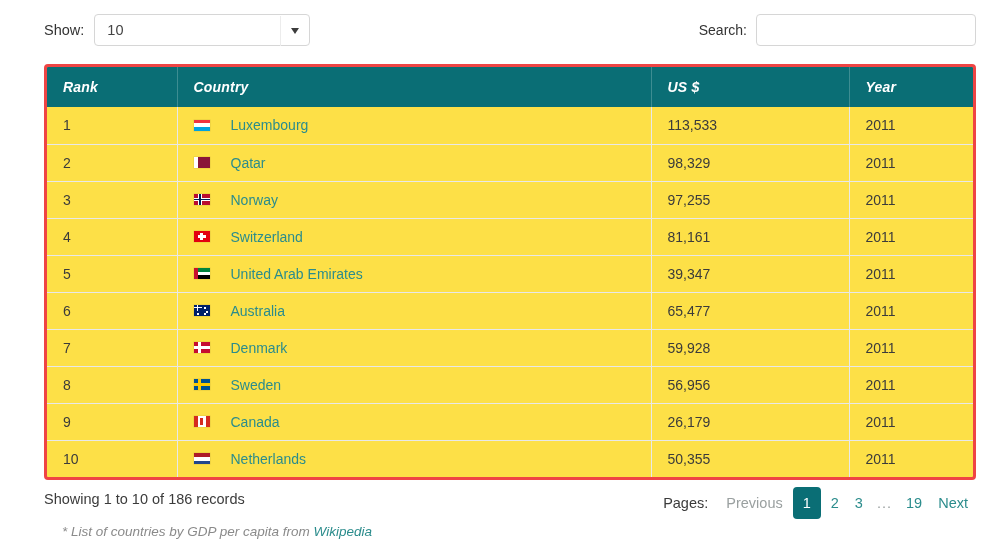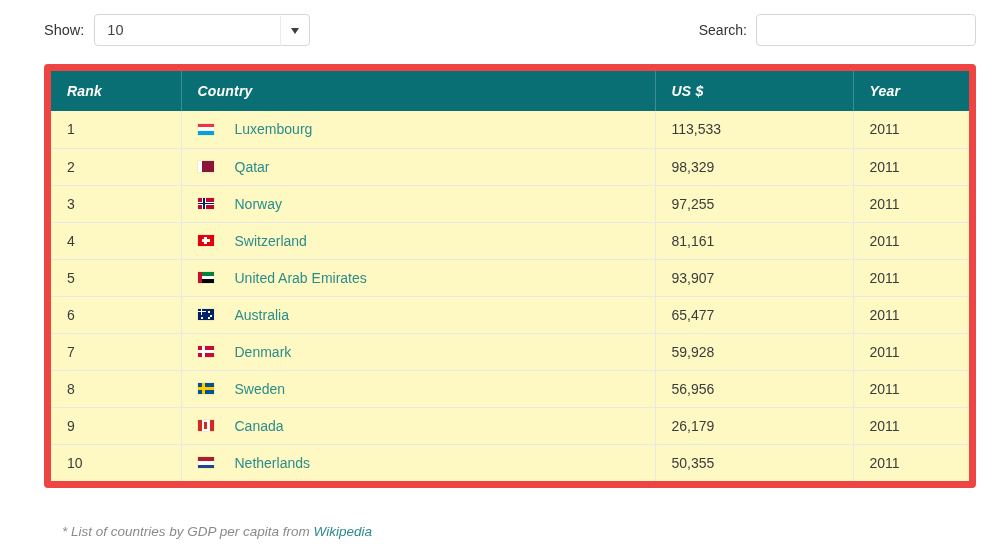--- a/index.html
+++ b/index.html
@@ -82,24 +82,24 @@
     font-family: "Liberation Sans", sans-serif;
     color: #444;
     outline: none;
   }
 
   
   .table-wrap {
     position: absolute;
     left: 44px; top: 64px;
     width: 932px;
-    border: 7px solid #ef4444;
+    border: 3px solid #ef4444;
     border-radius: 4px;
     overflow: hidden;
-    background: #fef9c3;
+    background: #fde047;
   }
   table.gdp {
     width: 100%;
     border-collapse: collapse;
     table-layout: fixed;
   }
   table.gdp thead th {
     background: #0a6e75;
     color: #ffffff;
     font-style: italic;
@@ -367,21 +367,21 @@
               <span class="country-cell">
                 <span class="flag f-ae">
                   <span class="fl-band b1"></span>
                   <span class="fl-band b2"></span>
                   <span class="fl-band b3"></span>
                   <span class="hoist"></span>
                 </span>
                 <a class="country-link">United Arab Emirates</a>
               </span>
             </td>
-            <td>93,907</td>
+            <td>39,347</td>
             <td>2011</td>
           </tr>
           <tr>
             <td>6</td>
             <td>
               <span class="country-cell">
                 <span class="flag f-au">
                   <span class="uj"></span>
                   <span class="st1"></span>
                   <span class="st2"></span>
@@ -449,18 +449,32 @@
                 <a class="country-link">Netherlands</a>
               </span>
             </td>
             <td>50,355</td>
             <td>2011</td>
           </tr>
         </tbody>
     </table>
   </div>
 
+  <div class="footer">
+    <span class="showing-text">Showing 1 to 10 of 186 records</span>
+
+    <div class="pager">
+      <span class="pager-label">Pages:</span>
+      <a class="pg disabled">Previous</a>
+      <a class="pg active">1</a>
+      <a class="pg">2</a>
+      <a class="pg">3</a>
+      <span class="pg ellipsis">...</span>
+      <a class="pg">19</a>
+      <a class="pg">Next</a>
+    </div>
+  </div>
 
   <div class="footnote">
     <span>* List of countries by GDP per capita from </span><a>Wikipedia</a>
   </div>
 
 </div>
 
 </body></html>

